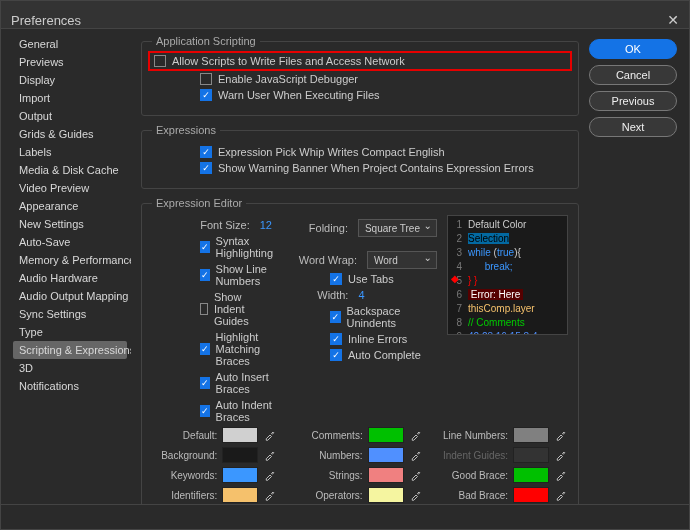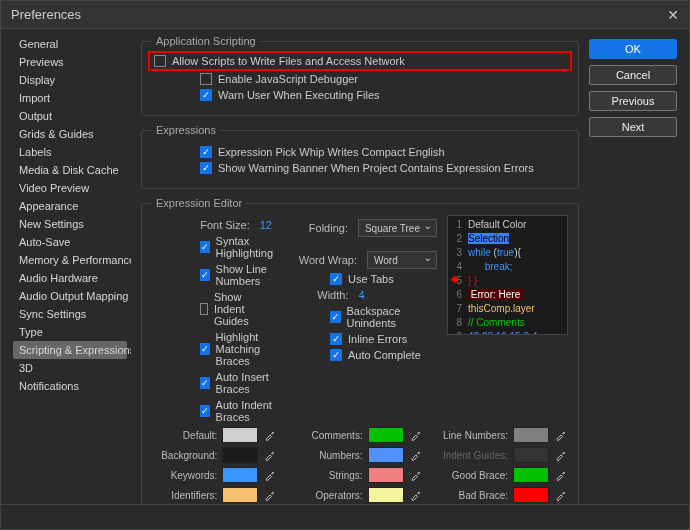--- a/index.html
+++ b/index.html
@@ -1,26 +1,26 @@
 <!DOCTYPE html>
 <html><head>
 <meta charset="utf-8">
 <style>
   * { margin: 0; padding: 0; box-sizing: border-box; font-family: "Segoe UI", Arial, sans-serif; }
   body { background: #1a1a1a; color: #ccc; font-size: 11px; }
   .dialog { width: 690px; height: 530px; background: #2a2a2a; border: 1px solid #444; position: relative; }
-  .titlebar { height: 28px; background: #333; border-bottom: 1px solid #444; display: flex; align-items: center; justify-content: space-between; padding: 0 10px; font-size: 13px; }
+  .titlebar { height: 28px; background: #333; border-bottom: 1px solid #444; display: flex; align-items: flex-end; justify-content: space-between; padding: 0 10px; font-size: 13px; }
   .close-x { cursor: pointer; font-size: 14px; }
   .main { height: 475px; display: flex; }
   .sidebar { width: 130px; padding: 6px 4px 6px 12px; overflow-y: auto; }
   .sidebar-item { padding: 3px 6px; color: #d8d8d8; cursor: pointer; white-space: nowrap; font-size: 11px; border-radius: 2px; }
   .sidebar-item.selected { background: #666; }
   .content { flex: 1; overflow-y: auto; padding: 6px 10px 10px 10px; }
   .buttons-col { width: 100px; padding: 10px 12px 0 0; display: flex; flex-direction: column; gap: 6px; }
-  .btn { height: 20px; border-radius: 2px; border: 1px solid #777; background: #383838; color: #eee; font-size: 11px; display: flex; align-items: center; justify-content: center; cursor: pointer; }
+  .btn { height: 20px; border-radius: 10px; border: 1px solid #777; background: #383838; color: #eee; font-size: 11px; display: flex; align-items: center; justify-content: center; cursor: pointer; }
   .btn.primary { background: #1473e6; border-color: #1473e6; color: #fff; }
   fieldset { border: 1px solid #444; border-radius: 3px; margin-bottom: 8px; padding: 6px 10px 10px; }
   legend { padding: 0 4px; color: #aaa; font-size: 11px; }
   .chk-row { display: flex; align-items: center; gap: 6px; margin: 4px 0; padding-left: 48px; }
   .chk { width: 12px; height: 12px; border: 1px solid #888; display: flex; align-items: center; justify-content: center; font-size: 9px; color: #fff; }
   .chk.checked { background: #1473e6; border-color: #1473e6; }
   .highlight { border: 2px solid #e60000; padding: 2px 4px; margin: -2px -4px; }
   .editor-cols { display: flex; gap: 10px; }
   .col-a { width: 120px; }
   .col-b { width: 155px; }
@@ -174,21 +174,21 @@
               </div>
             <div class="chk-row">
                 <span class="chk checked">✓</span>
                 <span>Auto Complete</span>
               </div>
           </div>
           <div class="col-c">
             <div class="preview">
               <div class="gutter" id="gutter">1<br>2<br>3<br>4<br>5<br>6<br>7<br>8<br>9<br>10</div>
               <div class="code" id="code"><span class="red-diamond">◆</span><span style="color:#ccc">Default Color</span>
-<span style="background:#3b82f6;color:#000">Selection</span>
+<span style="background:#0369a1;color:#000">Selection</span>
 <span style="color:#3b97ff">while</span> (<span style="color:#3b97ff">true</span>){
       <span style="color:#3b97ff">break;</span>
 <span style="color:#f00">} }</span>
 <span style="background:#500;color:#fff"> Error: Here </span>
 <span style="color:#f5c16c">thisComp.layer</span>
 <span style="color:#0c0">// Comments</span>
 <span style="color:#5090ff">42 23 16 15 8 4</span>
 
 </div>
             </div>

